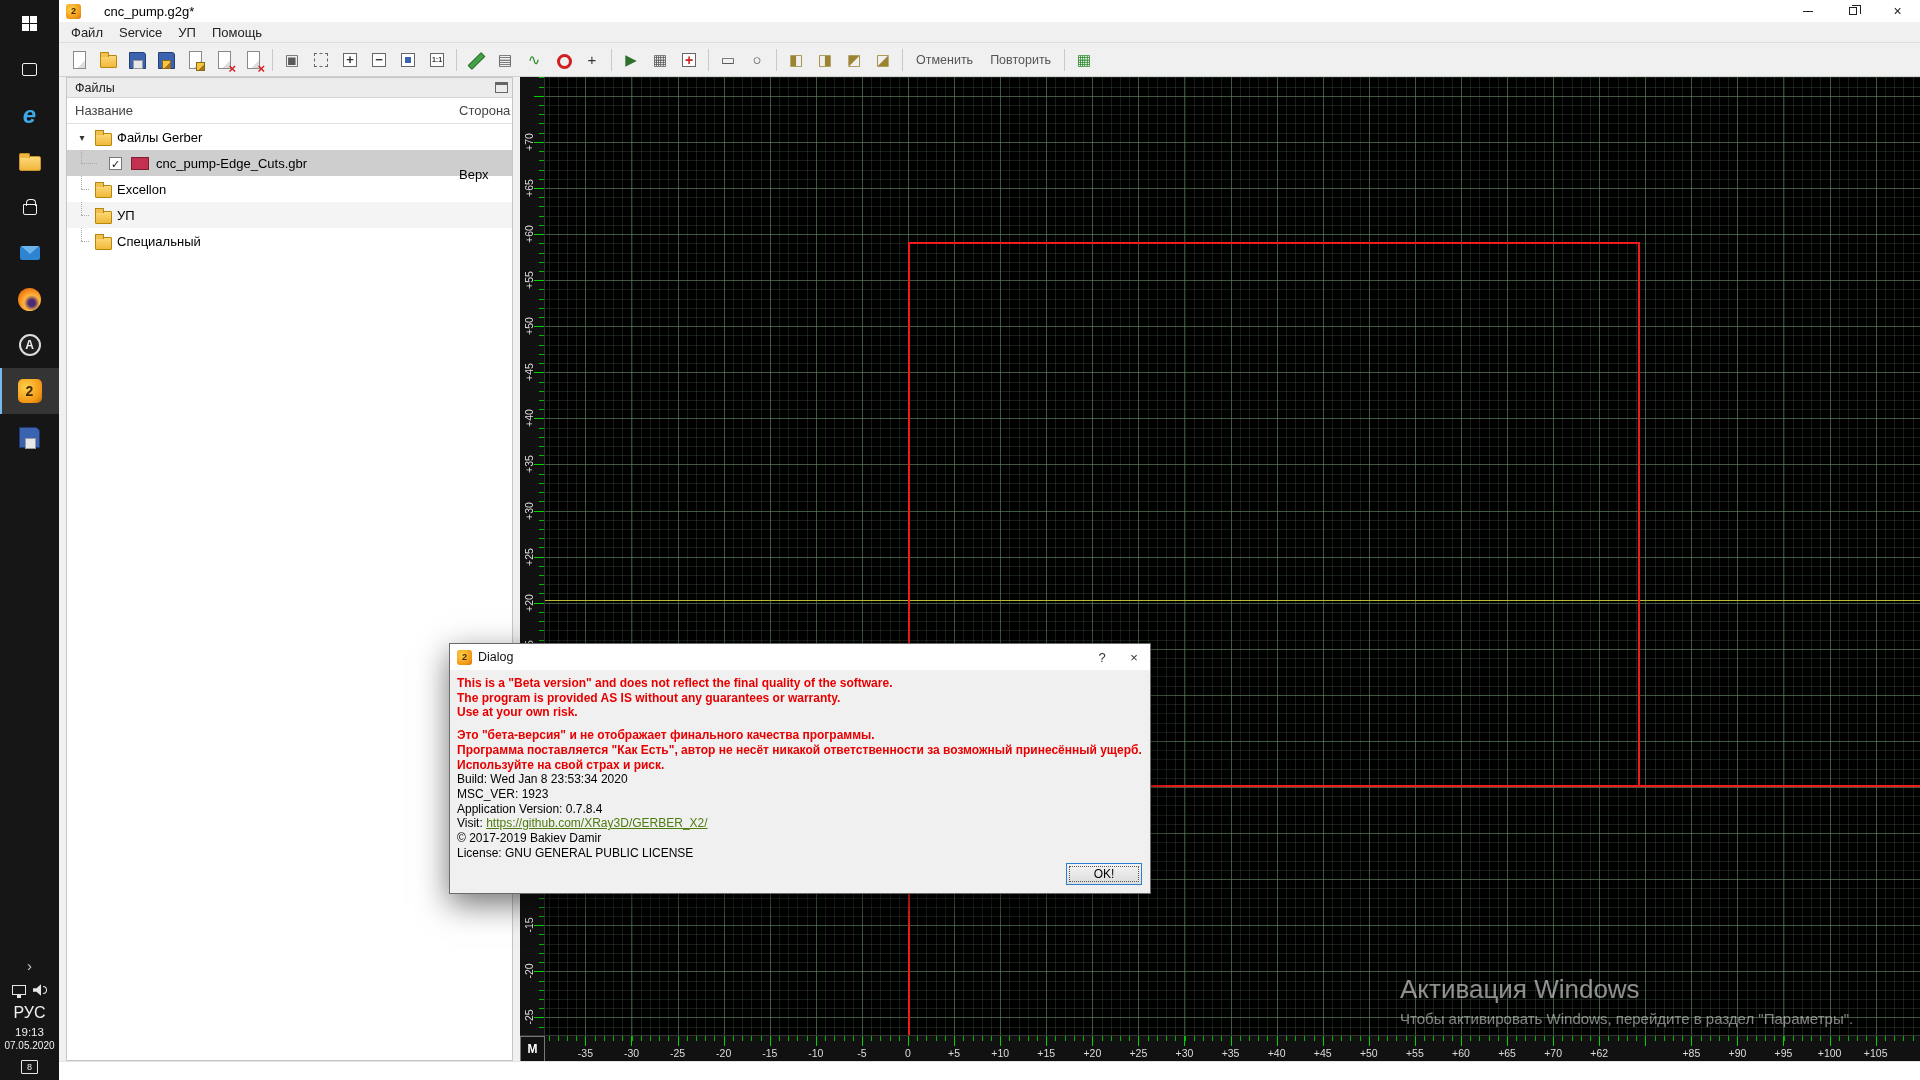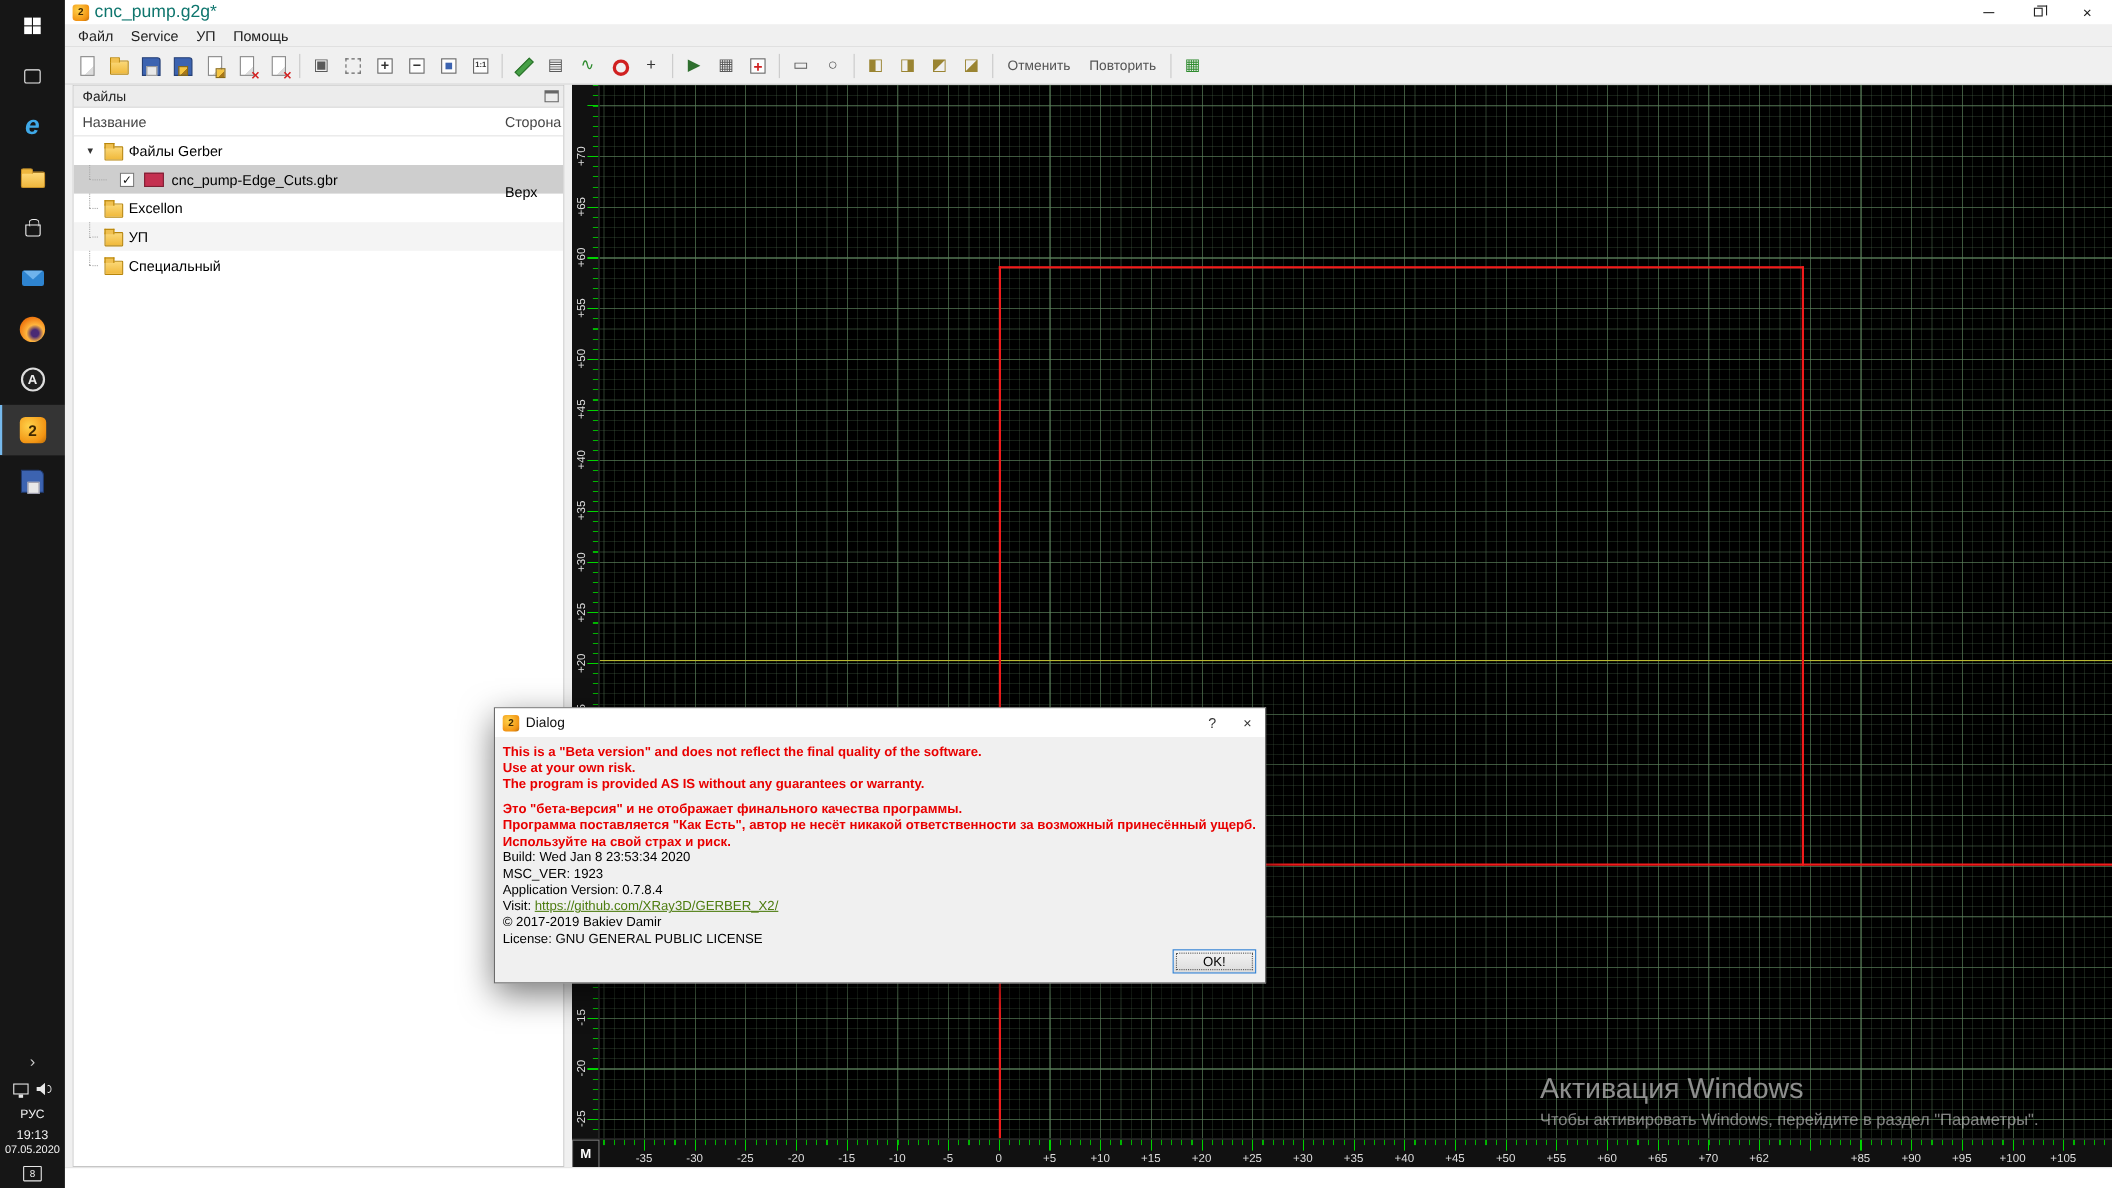--- a/index.html
+++ b/index.html
@@ -27,30 +27,30 @@
   .tbi-floppybig { width:21px; height:21px; background:#3c63b0; border:1px solid #203a6e; border-radius:0 5px 0 0; position:relative; }
   .tbi-floppybig::after { content:""; position:absolute; left:5px; top:10px; width:9px; height:9px; background:#e8e8e8; border:1px solid #99a; }
   .tb-tray { margin-top:auto; display:flex; flex-direction:column; align-items:center; padding-bottom:6px; gap:2px; }
   .tray-chevron { color:#ccc; font-size:15px; height:22px; line-height:22px; }
   .tray-icons { display:flex; gap:7px; align-items:center; height:22px; }
   .monitor { width:14px; height:10px; border:1px solid #e6e6e6; position:relative; display:inline-block; }
   .monitor::after { content:""; position:absolute; left:4px; bottom:-4px; width:4px; height:3px; background:#e6e6e6; }
   .speaker { width:14px; height:12px; position:relative; display:inline-block; }
   .spk-body { position:absolute; left:0; top:0; width:10px; height:12px; background:#e6e6e6; clip-path:polygon(0 35%, 35% 35%, 80% 2%, 80% 98%, 35% 65%, 0 65%); }
   .spk-wave { position:absolute; right:0; top:2px; width:4px; height:8px; border:1px solid #e6e6e6; border-left:none; border-radius:0 6px 6px 0; }
-  .tray-lang { color:#f0f0f0; font-size:11px; height:20px; line-height:20px; }
+  .tray-lang { color:#f0f0f0; font-size:16px; height:20px; line-height:20px; }
   .tray-clock { color:#f0f0f0; text-align:center; font-size:11.5px; line-height:14px; }
   .tray-date { font-size:10px; }
   .tray-action { margin-top:5px; width:17px; height:14px; border:1px solid #e6e6e6; color:#f0f0f0; font-size:9px; line-height:12px; text-align:center; border-radius:1px; }
 
   
   .app { position:absolute; left:59px; top:0; width:1861px; height:1080px; background:#fff; display:flex; flex-direction:column; }
   .titlebar { height:22px; background:#fff; display:flex; align-items:center; flex:none; }
   .app-ic { width:15px; height:15px; margin-left:7px; border-radius:3px; background:radial-gradient(circle at 35% 35%, #ffd24a, #f29413 70%, #b86a08); color:#402800; font-weight:bold; font-size:9px; line-height:15px; text-align:center; flex:none; }
-  .title-text { margin-left:5px; font-size:16px; color:#0f766e; }
+  .title-text { margin-left:23px; font-size:13px; color:#000000; }
   .win-controls { margin-left:auto; display:flex; height:100%; }
   .wc { width:45px; display:flex; align-items:center; justify-content:center; color:#222; font-size:14px; }
   .wc-min-bar { width:10px; height:1px; background:#222; display:inline-block; }
   .restore-box { width:8px; height:8px; border:1px solid #222; position:relative; background:#fff; display:inline-block; }
   .restore-box::before { content:""; position:absolute; left:2px; top:-3px; width:8px; height:8px; border:1px solid #222; border-left:none; border-bottom:none; }
 
   .menubar { height:21px; background:#f0f0f0; border-bottom:1px solid #ddd; display:flex; align-items:center; padding-left:4px; flex:none; }
   .menu-item { padding:2px 8px; font-size:13px; color:#222; }
 
   .toolbar { height:34px; background:#f0f0f0; border-bottom:1px solid #d0d0d0; display:flex; align-items:center; padding-left:6px; gap:1px; flex:none; }
@@ -440,22 +440,22 @@
     <span class="app-ic">2</span>
     <span class="dlg-title-text">Dialog</span>
     <span class="dlg-btns">
       <button class="dlg-btn">?</button>
       <button class="dlg-btn">×</button>
     </span>
   </div>
   <div class="dlg-body">
     <div>
         <div class="dlg-red">This is a "Beta version" and does not reflect the final quality of the software.</div>
+        <div class="dlg-red">The program is provided AS IS without any guarantees or warranty.</div>
         <div class="dlg-red">Use at your own risk.</div>
-        <div class="dlg-red">The program is provided AS IS without any guarantees or warranty.</div>
       </div>
     <div class="gap"></div>
     <div>
         <div class="dlg-red">Это "бета-версия" и не отображает финального качества программы.</div>
         <div class="dlg-red">Программа поставляется "Как Есть", автор не несёт никакой ответственности за возможный принесённый ущерб.</div>
         <div class="dlg-red">Используйте на свой страх и риск.</div>
       </div>
     <div class="dlg-line">Build: Wed Jan 8 23:53:34 2020</div>
     <div class="dlg-line">MSC_VER: 1923</div>
     <div class="dlg-line">Application Version: 0.7.8.4</div>

